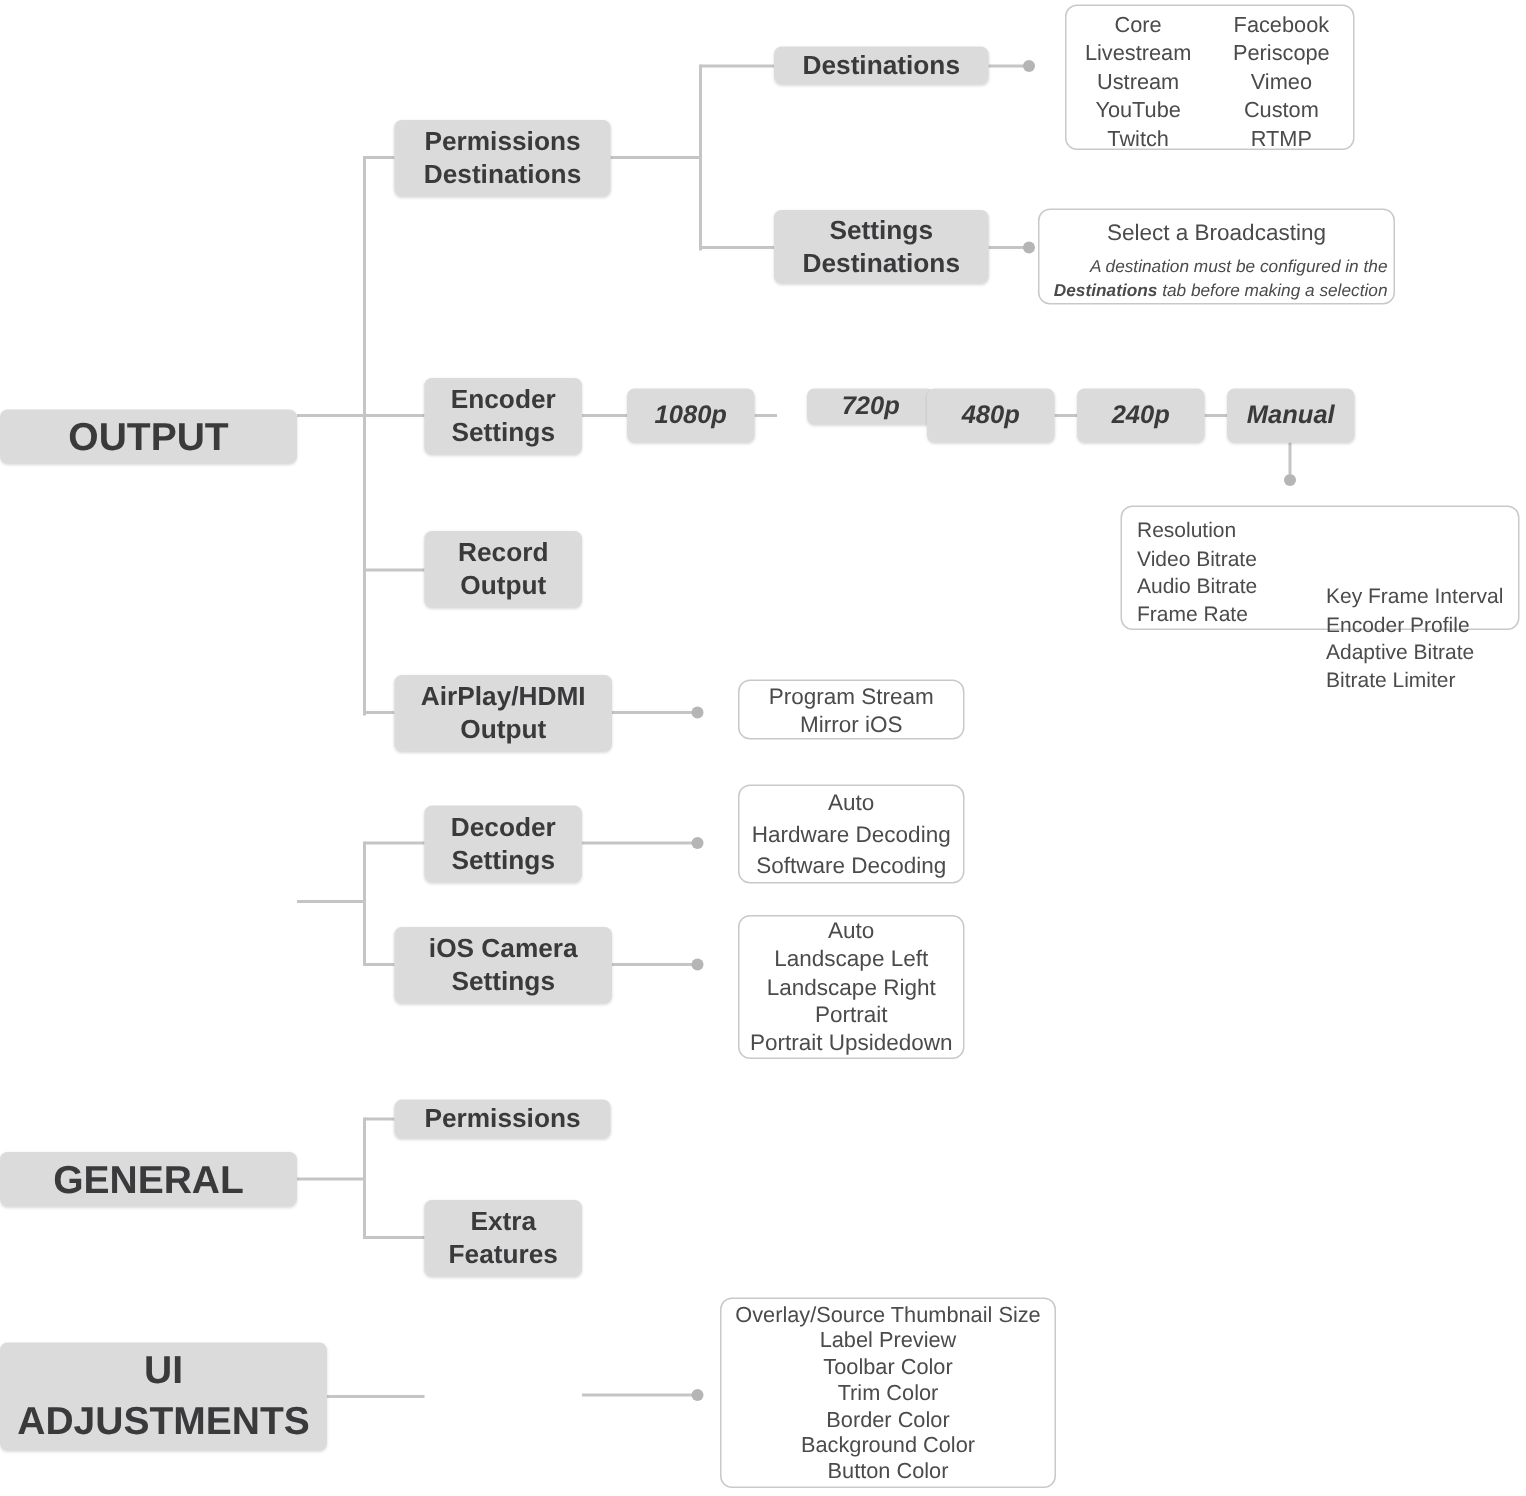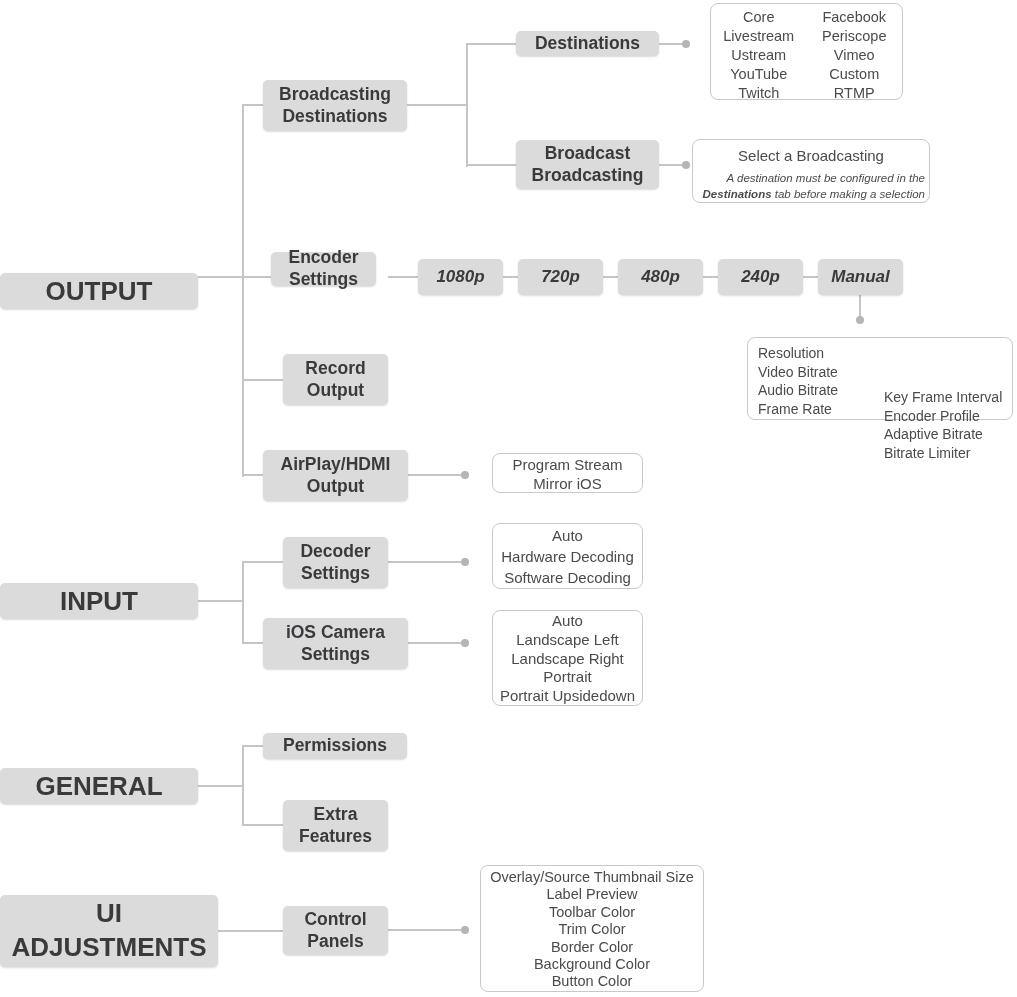--- a/index.html
+++ b/index.html
@@ -85,43 +85,41 @@
   <div class="hline" style="left:198px;top:785px;width:45px"></div>
   <div class="vline" style="left:242px;top:745px;height:81px"></div>
   <div class="hline" style="left:243px;top:745px;width:20px"></div>
   <div class="hline" style="left:243px;top:824px;width:40px"></div>
 
   <div class="hline" style="left:218px;top:930px;width:65px"></div>
   <div class="hline" style="left:388px;top:929px;width:74px"></div>
   <div class="dot" style="left:461px;top:926px"></div>
 
   <div class="node sect" style="left:0px;top:273px;width:198px;height:36px">OUTPUT</div>
-  <div class="node sect" style="left:0px;top:583px;width:198px;height:36px">INPUT</div>
   <div class="node sect" style="left:0px;top:768px;width:198px;height:36px">GENERAL</div>
   <div class="node sect" style="left:0px;top:895px;width:218px;height:72px;line-height:1.3">UI ADJUSTMENTS</div>
 
-  <div class="node mid" style="left:263px;top:80px;width:144px;height:51px">Broadcasting Destinations</div>
+  <div class="node mid" style="left:263px;top:80px;width:144px;height:51px">Permissions Destinations</div>
   <div class="node mid" style="left:516px;top:31px;width:143px;height:25px">Destinations</div>
-  <div class="node mid" style="left:516px;top:140px;width:143px;height:49px">Broadcast Broadcasting</div>
-  <div class="node mid" style="left:271px;top:252px;width:105px;height:34px">Encoder Settings</div>
+  <div class="node mid" style="left:516px;top:140px;width:143px;height:49px">Settings Destinations</div>
+  <div class="node mid" style="left:283px;top:252px;width:105px;height:51px">Encoder Settings</div>
   <div class="node small" style="left:418px;top:259px;width:85px;height:36px">1080p</div>
-  <div class="node small" style="left:518px;top:259px;width:85px;height:36px">720p</div>
+  <div class="node small" style="left:538px;top:259px;width:85px;height:24px">720p</div>
   <div class="node small" style="left:618px;top:259px;width:85px;height:36px">480p</div>
   <div class="node small" style="left:718px;top:259px;width:85px;height:36px">240p</div>
   <div class="node small" style="left:818px;top:259px;width:85px;height:36px">Manual</div>
   <div class="node mid" style="left:283px;top:354px;width:105px;height:51px">Record Output</div>
   <div class="node mid" style="left:283px;top:537px;width:105px;height:51px">Decoder Settings</div>
 
   <div class="node mid" style="left:263px;top:450px;width:145px;height:51px">AirPlay/HDMI Output</div>
   <div class="node mid" style="left:263px;top:618px;width:145px;height:51px">iOS Camera Settings</div>
 
   <div class="node mid" style="left:263px;top:733px;width:144px;height:26px">Permissions</div>
   <div class="node mid" style="left:283px;top:800px;width:105px;height:51px">Extra Features</div>
 
-  <div class="node mid" style="left:283px;top:906px;width:105px;height:49px">Control Panels</div>
 
   <div class="panel panel-dest" style="left:710px;top:3px;width:193px;height:97px">
     <div class="cols">
       <div class="col lines">Core
 Livestream
 Ustream
 YouTube
 Twitch</div>
       <div class="col lines">Facebook
 Periscope

